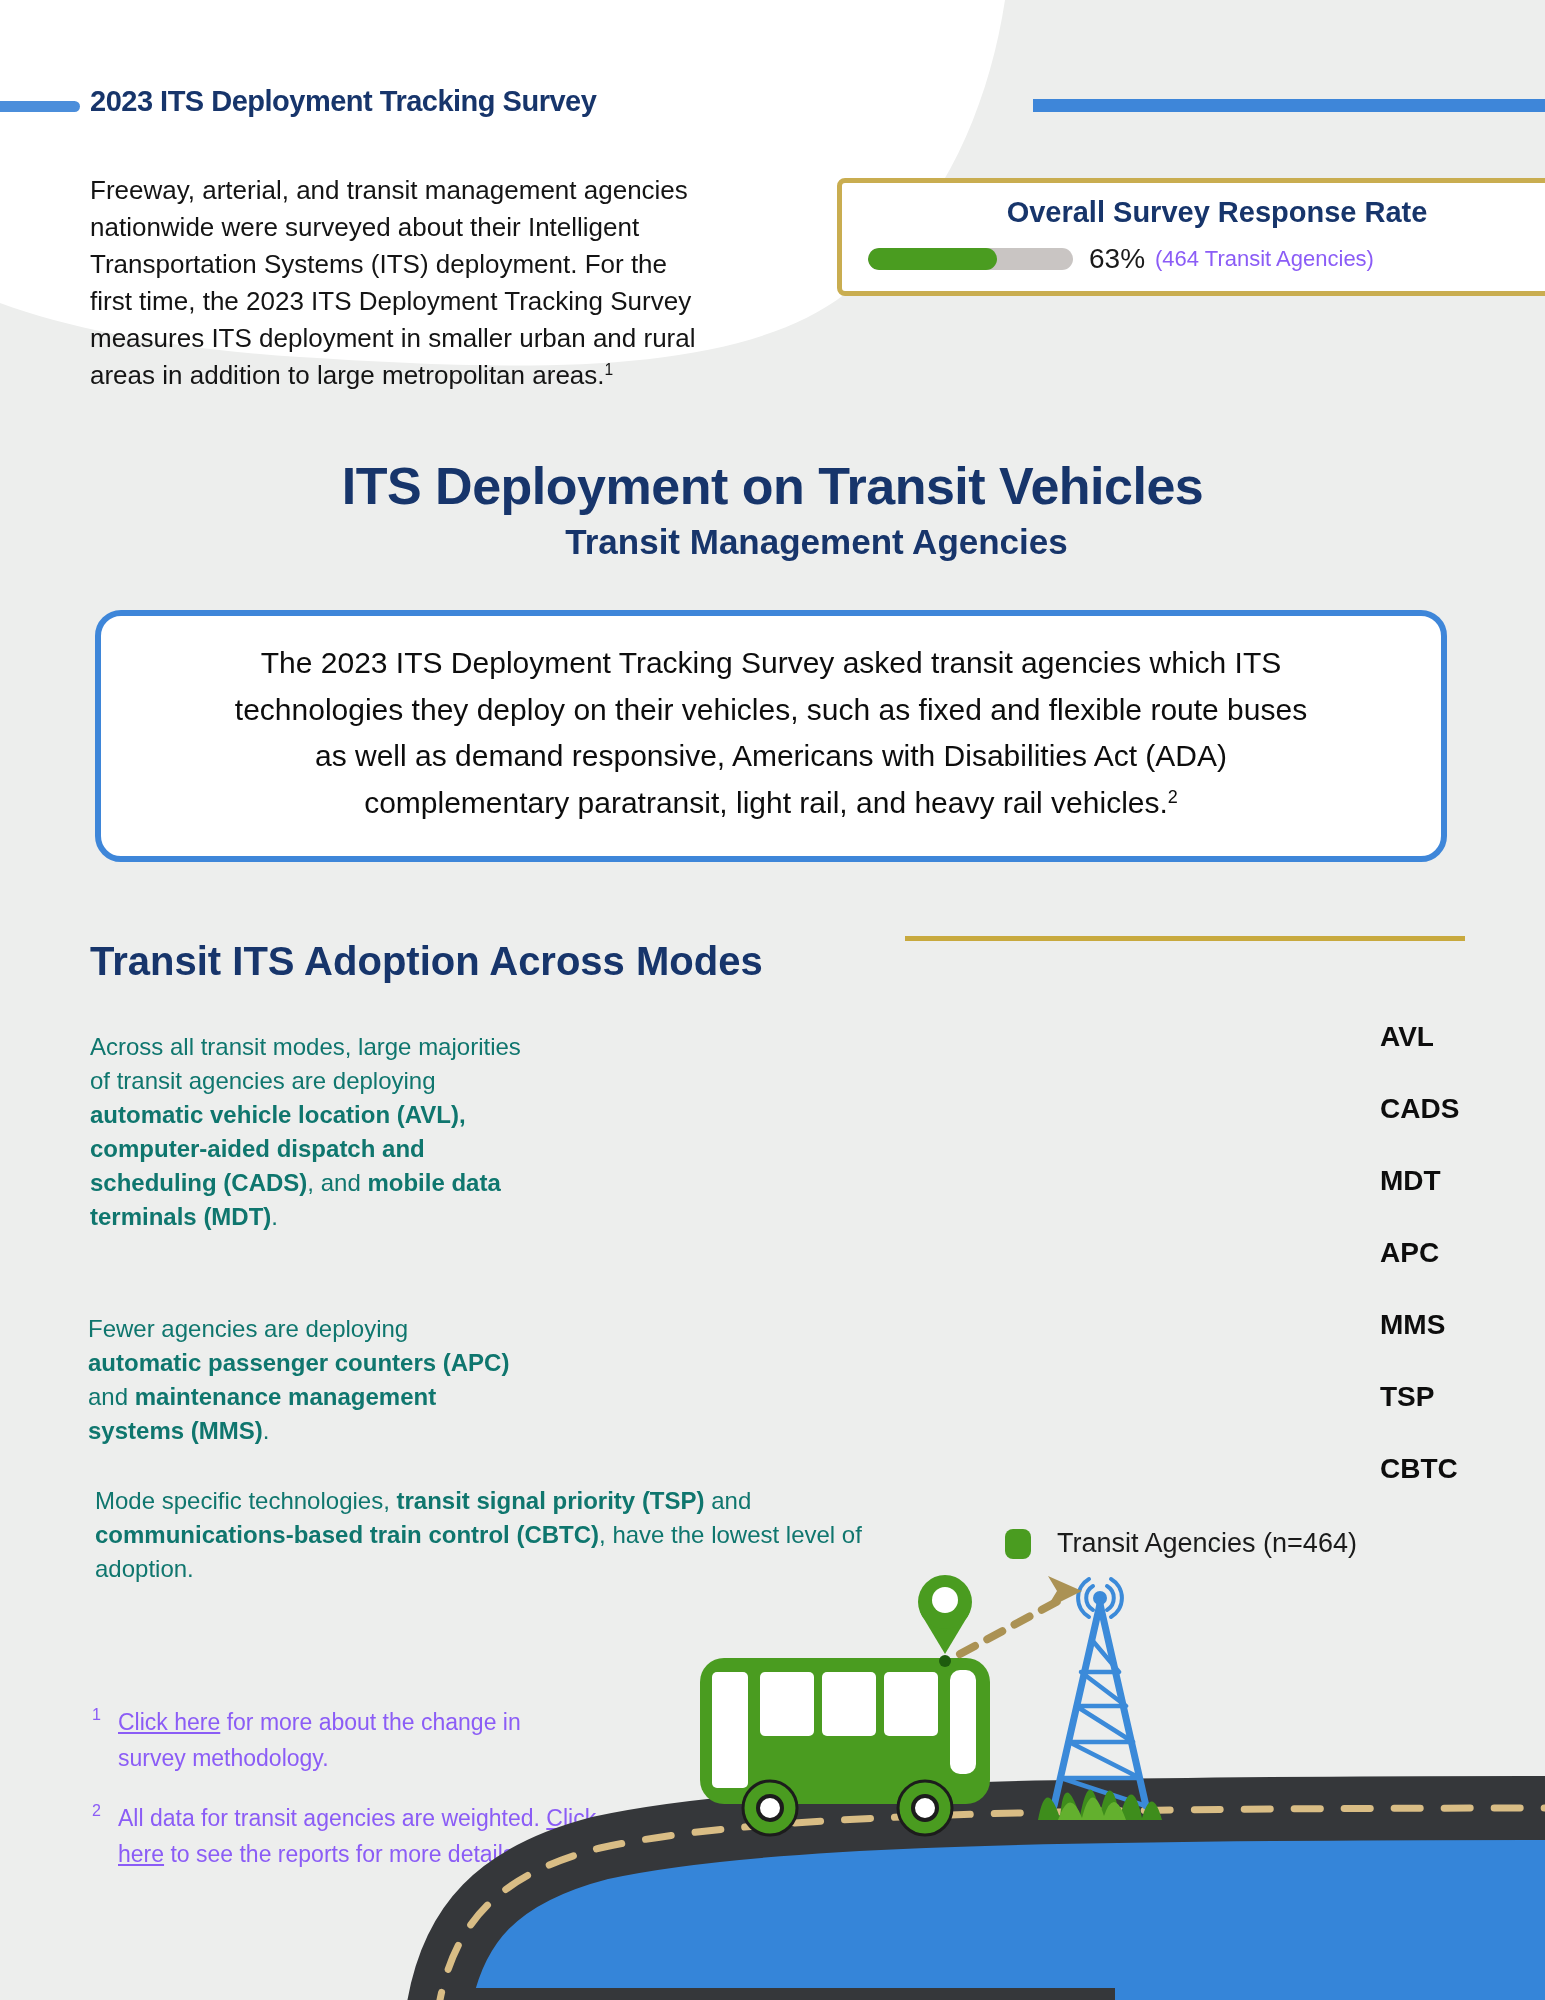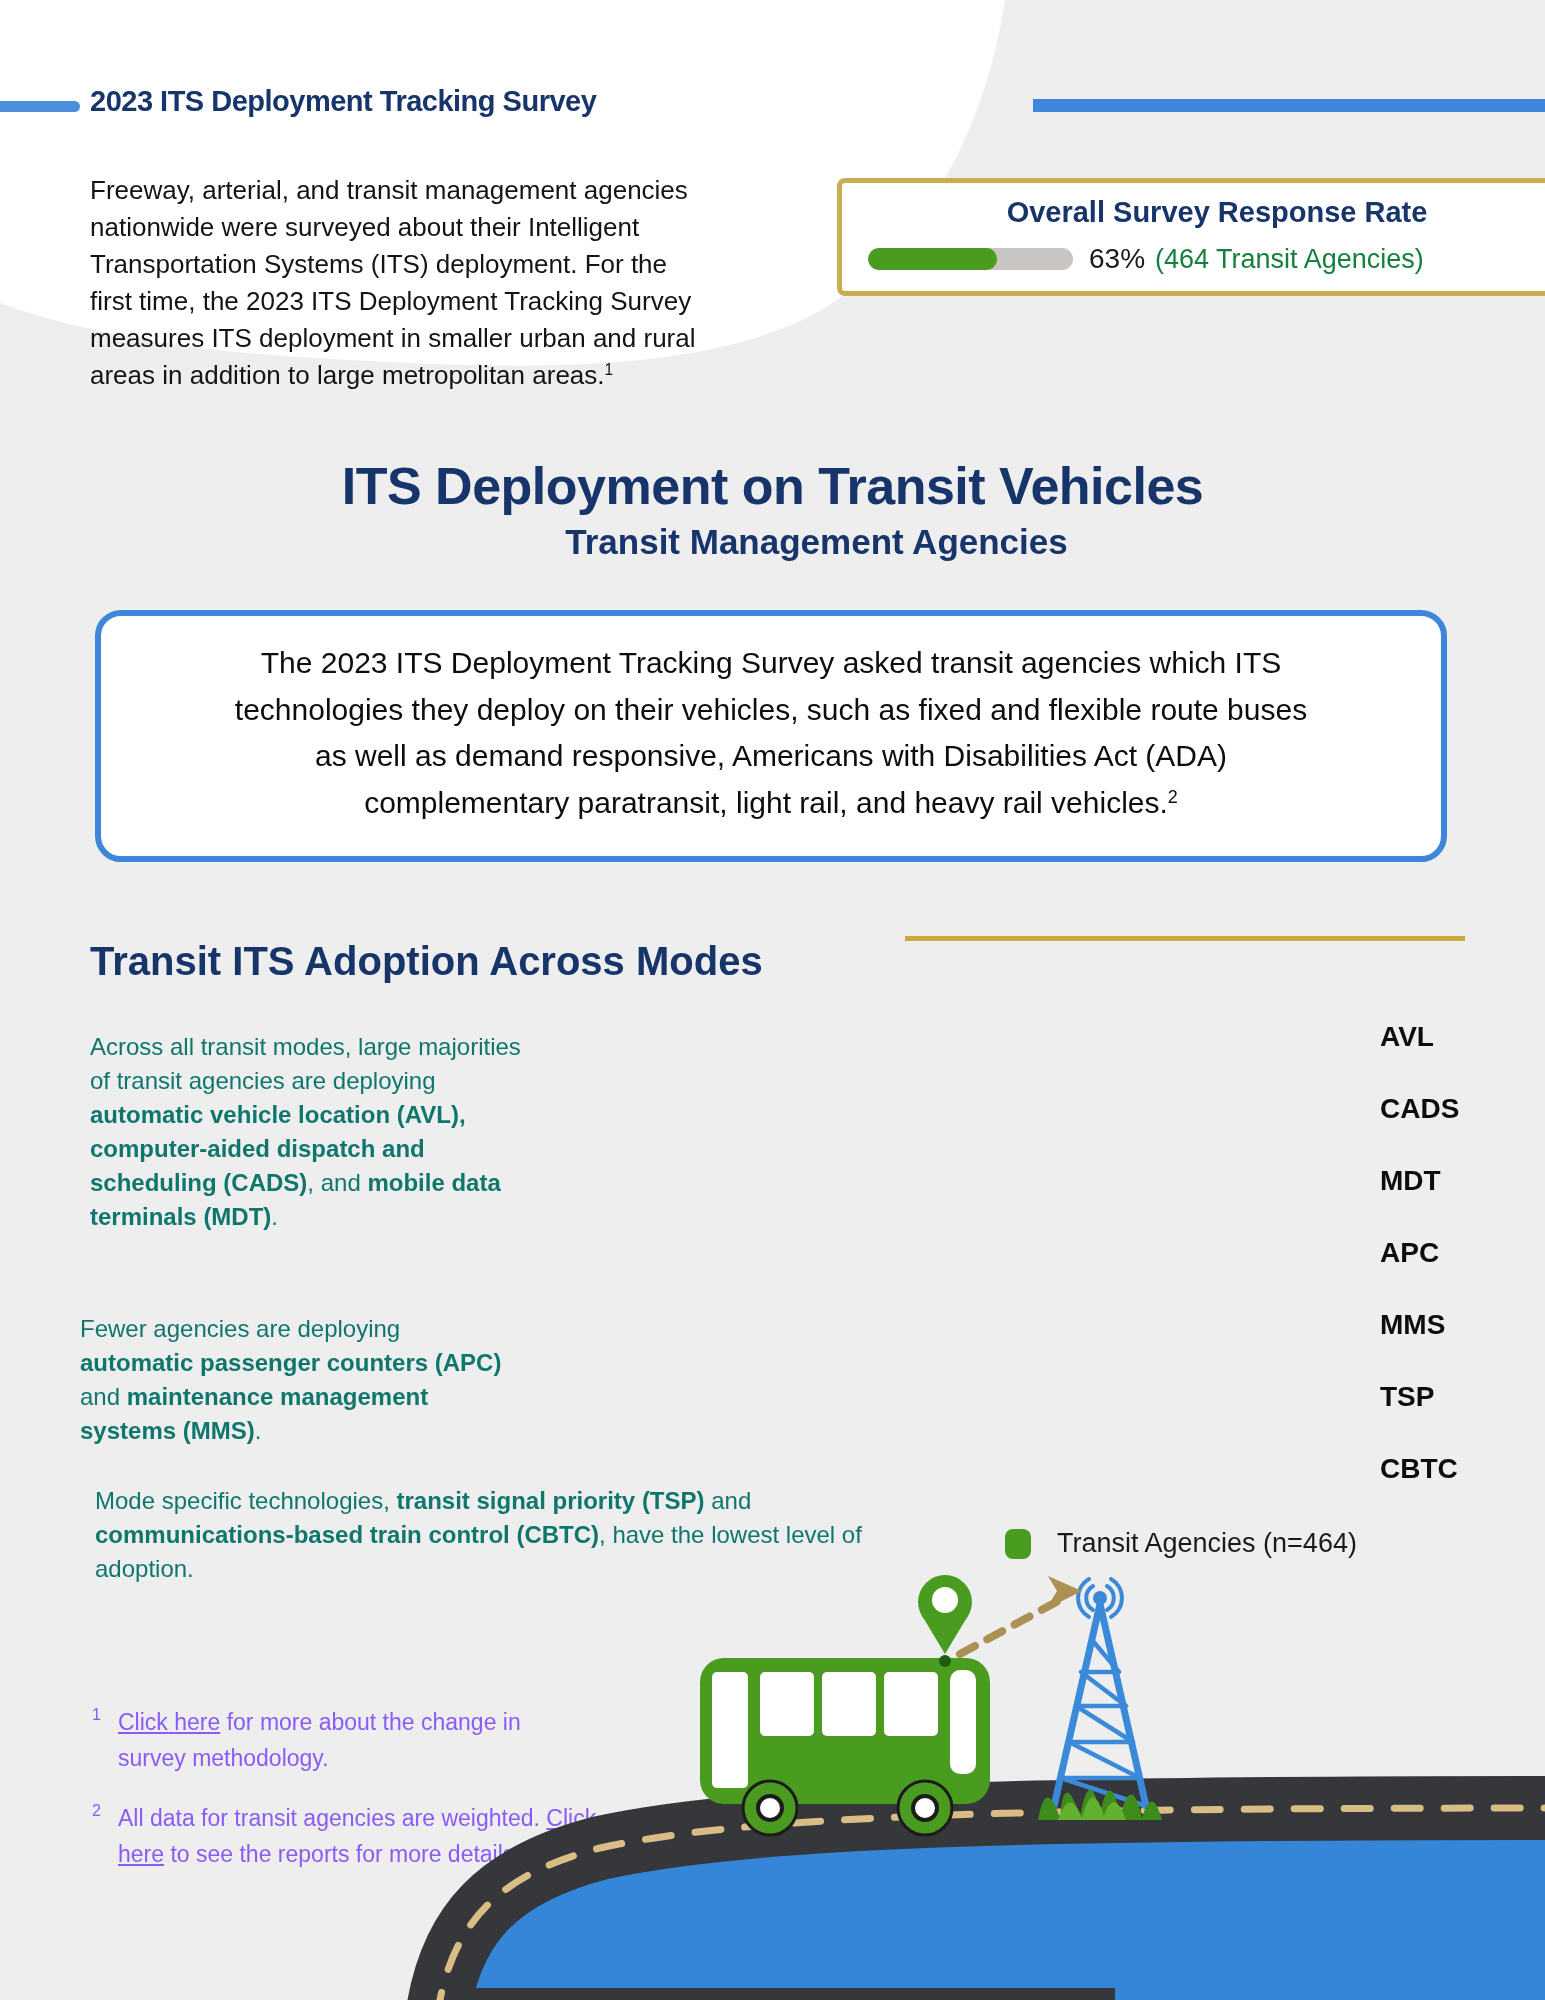--- a/index.html
+++ b/index.html
@@ -16,38 +16,38 @@
 
   .intro{position:absolute;left:90px;top:146px;width:680px;font-size:26px;line-height:1.42;color:#141414;}
 
   .response-box{position:absolute;left:837px;top:178px;width:760px;height:118px;background:#fff;
                 border:5px solid var(--gold-border,#c9ad50);border-radius:8px;box-sizing:border-box;}
   .response-title{text-align:center;margin-top:13px;font-size:29px;font-weight:bold;color:var(--navy,#17356b);}
   .response-row{position:absolute;left:26px;top:60px;display:flex;align-items:center;}
   .progress-track{width:205px;height:22px;background:var(--track,#c9c5c3);border-radius:11px;position:relative;overflow:hidden;}
   .progress-fill{position:absolute;left:0;top:0;bottom:0;background:var(--green,#4a9c20);border-radius:11px;}
   .percent{margin-left:16px;font-size:28px;color:#1a1a1a;}
-  .detail{margin-left:10px;font-size:27px;color:#15803d;}
+  .detail{margin-left:10px;font-size:22px;color:#8b5cf6;}
 
   .hero-title{position:absolute;left:0;top:456px;width:100%;text-align:center;font-size:52px;
               font-weight:bold;color:var(--navy,#17356b);letter-spacing:-0.5px;}
   .hero-subtitle{position:absolute;left:0;top:522px;width:100%;text-align:center;font-size:35px;
                  font-weight:bold;color:var(--navy,#17356b);margin-left:44px;}
 
   .info-box{position:absolute;left:95px;top:610px;width:1352px;box-sizing:border-box;background:#fff;
             border:6px solid var(--accent-blue,#3e86d9);border-radius:26px;padding:24px 40px 30px;
             font-size:30px;line-height:1.55;text-align:center;color:#0d0d0d;}
 
   .section-heading{position:absolute;left:90px;top:906px;font-size:40px;font-weight:bold;
                    color:var(--navy,#17356b);white-space:nowrap;}
   .gold-line{position:absolute;left:905px;top:936px;width:560px;height:5px;background:var(--gold,#c8a93e);}
 
   .para{position:absolute;font-size:24px;line-height:1.42;color:#0f766e;}
   .para-1{left:90px;top:1006px;width:435px;}
-  .para-2{left:80px;top:1288px;width:435px;}
+  .para-2{left:88px;top:1288px;width:435px;}
   .para-3{left:95px;top:1460px;width:810px;}
 
   .chart-host{position:absolute;left:0;top:0;width:0;height:0;}
   .mode-label{position:absolute;left:1380px;height:58px;line-height:58px;font-size:28px;
               font-weight:bold;color:#0d0d0d;white-space:nowrap;}
 
   .legend{position:absolute;left:1005px;top:1528px;display:flex;align-items:center;}
   .legend-swatch{width:26px;height:30px;border-radius:8px;background:var(--green,#4a9c20);}
   .legend-label{margin-left:26px;font-size:27px;color:#1b1b1b;white-space:nowrap;}
 

